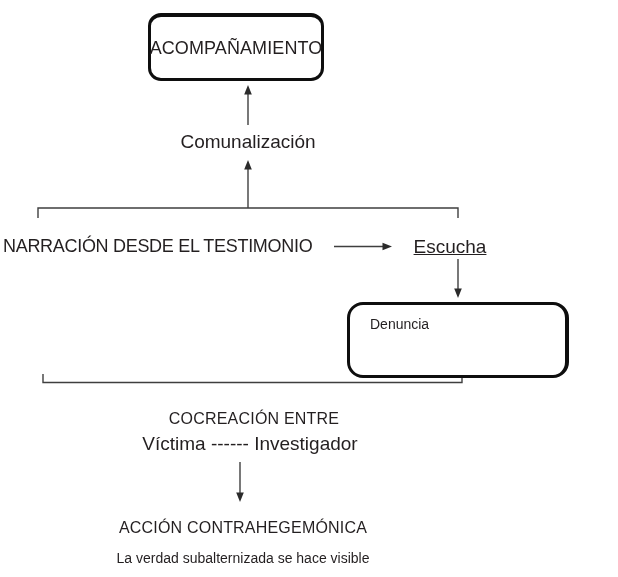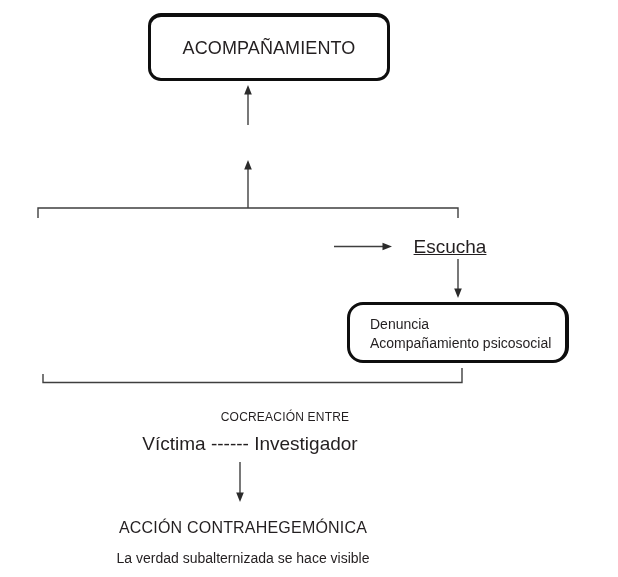--- a/index.html
+++ b/index.html
@@ -34,38 +34,38 @@
   }
   .box {
     position: absolute;
     box-sizing: border-box;
     border: 3px solid #0e0e0e;
     background: #ffffff;
   }
   .box1 {
     left: 148px;
     top: 13px;
-    width: 242px;
+    width: 176px;
     height: 68px;
     border-radius: 13px;
     border-top-width: 4px;
     display: flex;
     flex-direction: column;
     align-items: center;
     justify-content: center;
     font-size: 18px;
     line-height: 22px;
     text-align: center;
     letter-spacing: 0.1px;
   }
   .box2 {
     left: 347px;
     top: 302px;
     width: 222px;
-    height: 61px;
+    height: 76px;
     border-radius: 16px;
     border-right-width: 4px;
     font-size: 14px;
     line-height: 19px;
     padding: 10px 0 0 20px;
     text-align: left;
   }
   .label {
     position: absolute;
     white-space: nowrap;
@@ -86,23 +86,22 @@
   }
   .escucha {
     left: 450px;
     top: 236px;
     font-size: 19px;
     text-decoration: underline;
   }
   .cocreacion {
     left: 254px;
     top: 410px;
-    font-size: 12px;
+    font-size: 16px;
     letter-spacing: 0.2px;
-    margin-left: 31px;
   }
   .victima {
     left: 250px;
     top: 433px;
     font-size: 19px;
   }
   .accion {
     left: 243px;
     top: 519px;
     font-size: 16px;
@@ -152,27 +151,28 @@
     <g>
       <line x1="240" y1="462" x2="240" y2="494"></line>
       <polygon points="240,502 236.2,492.5 243.8,492.5"></polygon>
     </g>
   </svg>
 
   <div class="box box1">
     <div>ACOMPAÑAMIENTO</div>
   </div>
 
+  <div class="label centered comunalizacion">Comunalización</div>
 
+  <div class="label narracion">NARRACIÓN DESDE EL TESTIMONIO</div>
 
   <div class="label centered escucha">Escucha</div>
 
   <div class="box box2">
     <div>Denuncia</div>
-    <div>Acompañamiento psicosocial</div>
   </div>
 
   <div class="label centered cocreacion">COCREACIÓN ENTRE</div>
 
   <div class="label centered victima">Víctima ------ Investigador</div>
 
   <div class="label centered accion">ACCIÓN CONTRAHEGEMÓNICA</div>
 
   <div class="label centered subtitle">La verdad subalternizada se hace visible</div>
 

